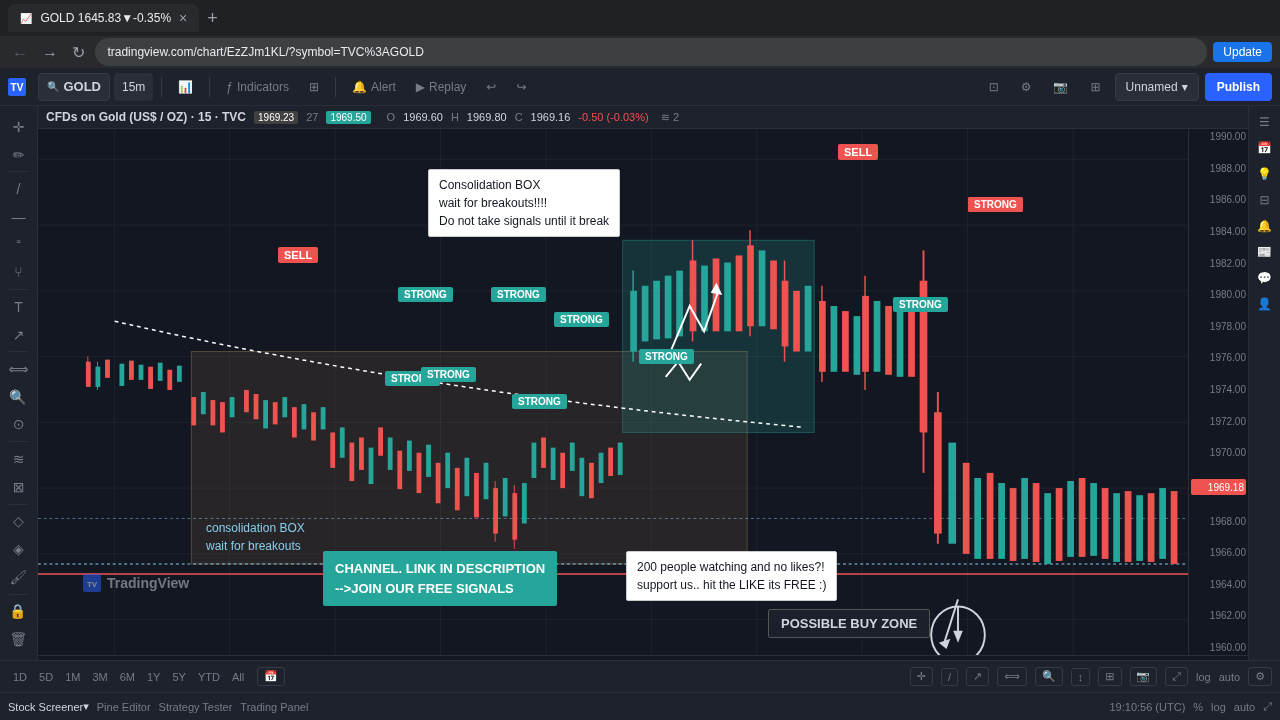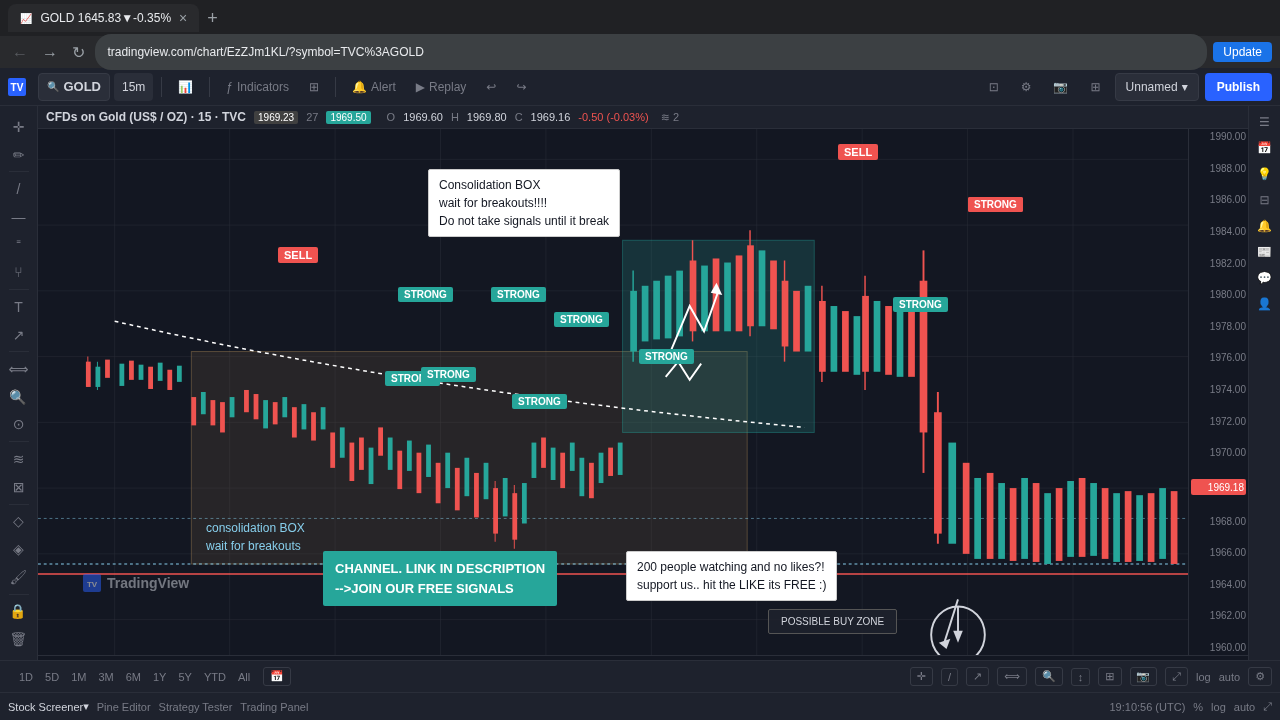--- a/index.html
+++ b/index.html
@@ -10,21 +10,21 @@
     .browser-tabs { display: flex; align-items: center; gap: 4px; flex: 1; }
     .browser-tab { background: #3c4043; border-radius: 8px 8px 0 0; padding: 4px 12px; font-size: 12px; color: #e8eaed; display: flex; align-items: center; gap: 8px; height: 28px; }
     .browser-tab.active { background: #292a2d; }
     .tab-close { color: #9aa0a6; font-size: 14px; cursor: pointer; }
     .new-tab { color: #9aa0a6; font-size: 18px; cursor: pointer; padding: 0 4px; }
     
     
     .address-bar { background: #292a2d; height: 32px; display: flex; align-items: center; padding: 0 8px; gap: 6px; }
     .nav-btn { color: #9aa0a6; font-size: 16px; cursor: pointer; padding: 2px 4px; }
     .nav-btn.disabled { opacity: 0.4; }
-    .address-input { flex: 1; background: #3c4043; border: none; border-radius: 16px; padding: 4px 12px; color: #e8eaed; font-size: 12px; height: 36px; }
+    .address-input { flex: 1; background: #3c4043; border: none; border-radius: 16px; padding: 4px 12px; color: #e8eaed; font-size: 12px; height: 28px; }
     .address-actions { display: flex; gap: 6px; align-items: center; }
     .update-btn { background: #1a73e8; color: white; border: none; border-radius: 4px; padding: 3px 10px; font-size: 12px; cursor: pointer; }
     
     
     .tv-toolbar { background: #1e222d; height: 38px; display: flex; align-items: center; padding: 0 8px; gap: 4px; border-bottom: 1px solid #2a2e39; }
     .tv-logo { display: flex; align-items: center; gap: 4px; color: #d1d4dc; font-size: 13px; font-weight: bold; margin-right: 8px; }
     .tv-logo-icon { width: 18px; height: 18px; }
     .symbol-search { background: #2a2e39; border: 1px solid #363a45; border-radius: 4px; padding: 3px 8px; color: #d1d4dc; font-size: 13px; font-weight: 600; display: flex; align-items: center; gap: 4px; cursor: pointer; height: 28px; }
     .search-icon-sm { font-size: 10px; color: #787b86; }
     .timeframe-btn { background: #2a2e39; border: none; border-radius: 4px; padding: 3px 8px; color: #d1d4dc; font-size: 12px; cursor: pointer; height: 28px; }
@@ -57,28 +57,28 @@
     .chart-canvas { position: relative; width: 100%; height: calc(100% - 28px); }
     .price-level { font-size: 10px; color: #787b86; text-align: right; }
     
     
     .chart-svg { position: absolute; left: 0; top: 0; right: 60px; bottom: 0; }
     
     
     .annotation-consolidation { position: absolute; background: white; border: 1px solid #ccc; padding: 6px 10px; font-size: 12px; color: #131722; border-radius: 2px; line-height: 1.5; z-index: 10; }
     .annotation-signals { position: absolute; background: #26a69a; color: white; padding: 8px 12px; font-size: 13px; font-weight: bold; border-radius: 2px; line-height: 1.5; z-index: 10; }
     .annotation-likes { position: absolute; background: white; border: 1px solid #ccc; color: #131722; padding: 6px 10px; font-size: 12px; border-radius: 2px; z-index: 10; line-height: 1.5; }
-    .annotation-buy-zone { position: absolute; background: rgba(30,34,45,0.85); border: 1px solid #555; color: #d1d4dc; padding: 6px 12px; font-size: 10px; border-radius: 2px; z-index: 10; }
+    .annotation-buy-zone { position: absolute; background: rgba(30,34,45,0.85); border: 1px solid #555; color: #d1d4dc; padding: 6px 12px; font-size: 13px; border-radius: 2px; z-index: 10; font-weight: bold; }
     .annotation-consolidation-bottom { position: absolute; color: #87ceeb; font-size: 12px; z-index: 10; line-height: 1.5; }
     .label-sell { background: #ef5350; color: white; padding: 2px 6px; font-size: 11px; font-weight: bold; border-radius: 2px; position: absolute; z-index: 10; }
     .label-strong { background: #26a69a; color: white; padding: 2px 6px; font-size: 10px; font-weight: bold; border-radius: 2px; position: absolute; z-index: 10; }
     
     
     .bottom-toolbar { background: #1e222d; height: 32px; display: flex; align-items: center; padding: 0 8px; border-top: 1px solid #2a2e39; gap: 8px; }
-    .timeframe-group { display: flex; gap: 2px; margin-left: 6px; }
+    .timeframe-group { display: flex; gap: 2px; }
     .tf-btn { background: none; border: none; color: #787b86; font-size: 11px; cursor: pointer; padding: 2px 5px; border-radius: 3px; }
     .tf-btn-icon { background: none; border: 1px solid #363a45; color: #787b86; font-size: 11px; cursor: pointer; padding: 2px 6px; border-radius: 3px; }
     
     
     .status-bar { background: #1e222d; height: 28px; display: flex; align-items: center; padding: 0 8px; gap: 8px; border-top: 1px solid #2a2e39; }
     .status-item { font-size: 11px; color: #787b86; cursor: pointer; display: flex; align-items: center; gap: 0; }
     .status-item.active { color: #d1d4dc; }
     .status-right { margin-left: auto; display: flex; align-items: center; gap: 8px; }
     .status-time { font-size: 11px; color: #787b86; }
     

